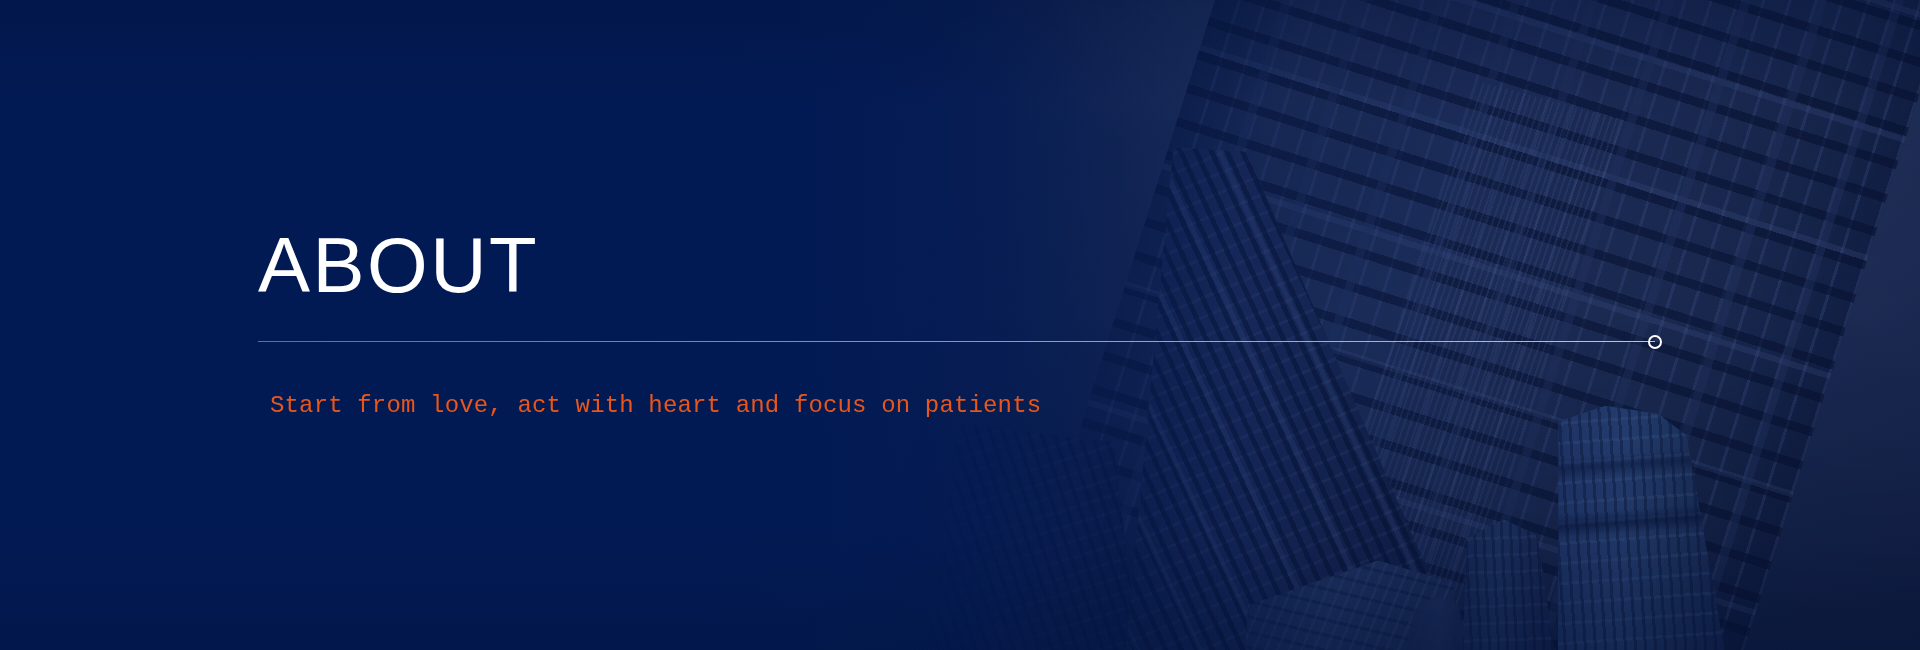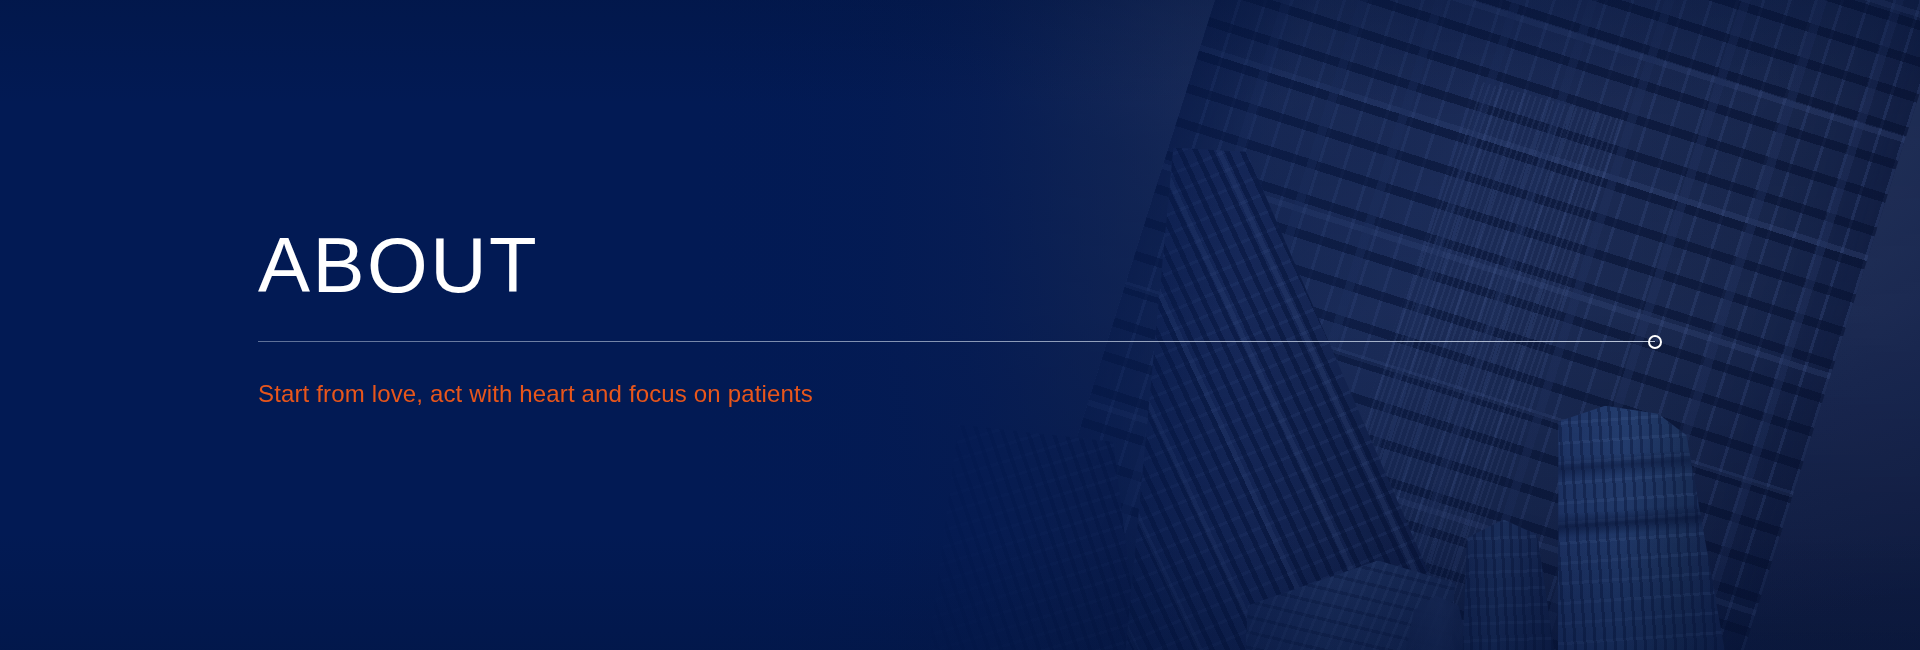--- a/index.html
+++ b/index.html
@@ -369,22 +369,22 @@
     border: 2px solid #ffffff;
     border-radius: 50%;
     background: transparent;
     box-sizing: border-box;
   }
 
   .hero-subtitle {
     position: absolute;
     left: 0;
     top: 362px;
-    margin: 0;
-    font-family: Liberation Sans, sans-serif;
+    margin: 12px;
+    font-family: Liberation Mono, monospace;
     font-size: 24px;
     font-weight: 400;
     letter-spacing: 0.15px;
     line-height: 1.35;
     color: #E8561B;
     white-space: nowrap;
   }
 </style>
 </head>
 <body>

